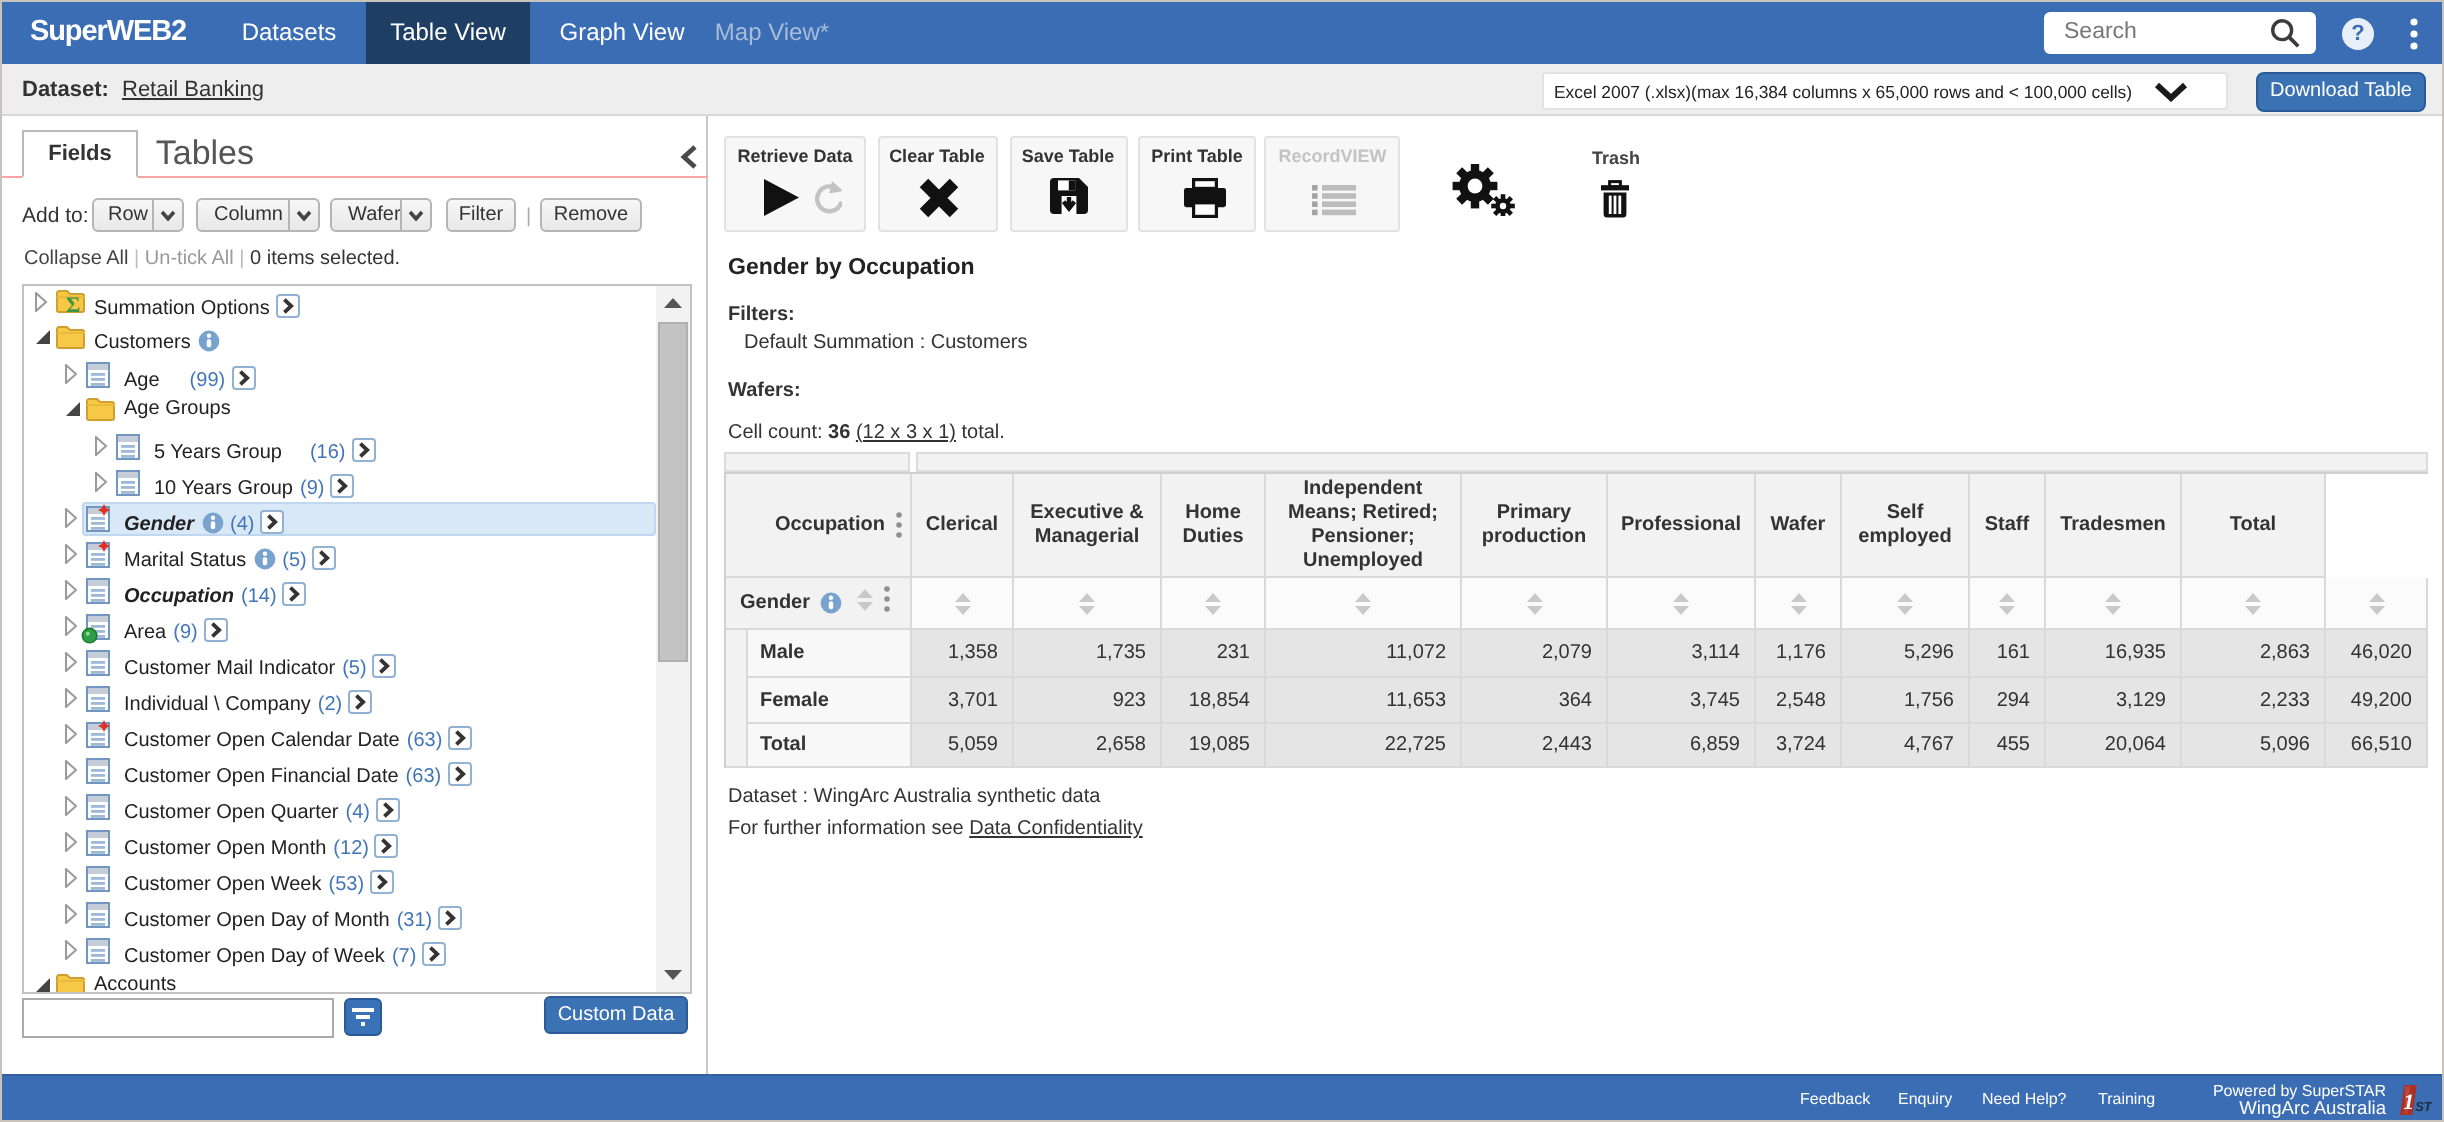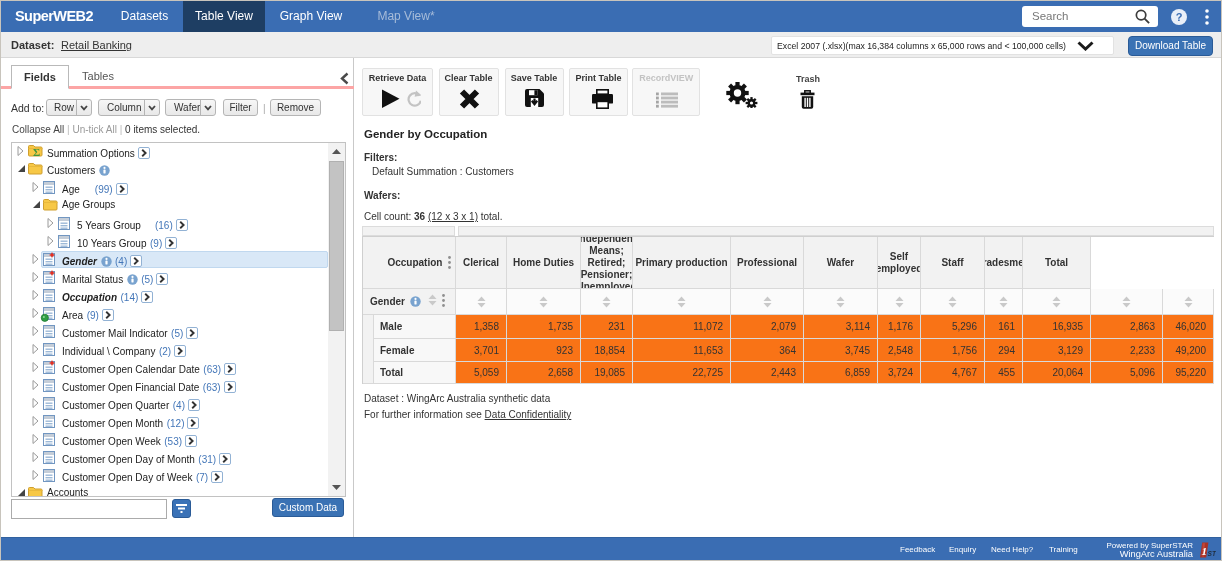--- a/index.html
+++ b/index.html
@@ -18,23 +18,23 @@
 #helpc{position:absolute;left:1170px;top:8px;width:16px;height:16px;border-radius:50%;background:#e9eff8;color:#3a6db3;font-weight:bold;font-size:11px;text-align:center;line-height:16px}
 
 #dsbar{position:absolute;left:0;top:31px;width:1220px;height:26px;background:#eee;border-bottom:1px solid #d8d8d8}
 #dsbar .lbl{position:absolute;left:10px;top:7px;font-size:11px;font-weight:bold;color:#333}
 #dsbar .lnk{position:absolute;left:60px;top:7px;font-size:11px;color:#333;text-decoration:underline}
 #ddl{position:absolute;left:770px;top:4px;width:343px;height:19px;background:#fff;border:1px solid #e2e2e2;border-radius:2px}
 #ddl span{position:absolute;left:5px;top:4px;font-size:8.7px;color:#222}
 #dlbtn{position:absolute;left:1127px;top:4px;width:85px;height:20px;background:#3a72b4;border:1px solid #2a5b97;border-radius:4px;color:#fff;font-size:10px;text-align:center;line-height:18px}
 
 #lp{position:absolute;left:0;top:57px;width:353px;height:480px;background:#fff;border-right:1px solid #c9c9c9}
-#lptabs{position:absolute;left:0;top:7px;width:353px;height:24px;border-bottom:3px solid #fca5a5}
+#lptabs{position:absolute;left:0;top:7px;width:353px;height:24px;border-bottom:1px solid #fca5a5}
 #ftab{position:absolute;left:10px;top:0;width:58px;height:24px;background:#fff;border:1px solid #b9b9b9;border-bottom:1px solid #fff;text-align:center;line-height:23px;font-weight:bold;color:#333;font-size:11px}
-#ttab{position:absolute;left:68px;top:0;width:58px;height:24px;text-align:center;line-height:23px;color:#555;font-size:11px}
+#ttab{position:absolute;left:68px;top:0;width:58px;height:24px;text-align:right;line-height:23px;color:#555;font-size:17px}
 #coll{position:absolute;left:339px;top:14px}
 .btn{position:absolute;height:17px;background:linear-gradient(#f7f7f7,#e8e8e8);border:1px solid #b5b5b5;border-radius:3px;color:#333;font-size:10px;text-align:center}
 .btnchev{position:absolute;right:0;top:0;width:15px;height:15px;border-left:1px solid #b5b5b5}
 
 #tree{position:absolute;left:10px;top:84px;width:335px;height:355px;border:1px solid #c2c2c2;background:#fff;overflow:hidden}
 .trow{position:absolute;left:0;height:18px;width:316px;white-space:nowrap}
 .trow .lb{position:absolute;top:2px;font-size:10px;color:#222}
 .cnt{color:#4376b8}
 .bi{position:relative;top:2px;margin-left:3px}
 #hl{position:absolute;left:29px;top:108px;width:287px;height:17px;background:#d9e8f7;border:1px solid #c0d8ef;border-radius:2px}
@@ -56,40 +56,40 @@
 #title{position:absolute;left:9px;top:70px;font-size:11.5px;font-weight:bold;color:#222}
 .h12{font-weight:bold;font-size:10px;color:#333}
 
 #strip1{position:absolute;left:7px;top:168px;width:93px;height:10px;background:#f2f2f2;border:1px solid #dcdcdc}
 #strip2{position:absolute;left:103px;top:168px;width:756px;height:10px;background:#f2f2f2;border:1px solid #dcdcdc}
 #grid{position:absolute;left:7px;top:178px;display:grid;grid-template-columns:11px 82px 51px 74px 52px 98px 73px 74px 43px 64px 38px 68px 72px 51px;grid-template-rows:52px 26px 24px 23px 22px;border-left:1px solid #cfcfcf;border-top:1px solid #cfcfcf;background:#fff;font-size:10px}
 #grid>div{border-right:1px solid #d9d9d9;border-bottom:1px solid #d9d9d9;overflow:hidden;white-space:normal}
 .hc{background:#f2f2f2;font-weight:bold;color:#333;display:flex;align-items:center;justify-content:center;text-align:center;font-size:10px;line-height:12px}
 .gc{background:#fbfbfb;display:flex;align-items:center;justify-content:center}
 .rl{background:#f8f8f8;font-weight:bold;color:#333;display:flex;align-items:center;padding-left:6px}
-.dc{background:#f97316;display:flex;align-items:center;justify-content:flex-end;padding-right:7px;color:#333}
+.dc{background:#e5e5e5;display:flex;align-items:center;justify-content:flex-end;padding-right:7px;color:#333}
 .sgrip{background:#f2f2f2}
 #dsnote{position:absolute;left:9px;top:335px;color:#333}
 #dsnote2{position:absolute;left:9px;top:351px;color:#333}
 
 #foot{position:absolute;left:0;top:536px;width:1220px;height:23px;background:#3a6db3;border-top:1px solid #31619f}
 .flink{position:absolute;top:7px;color:#fff;font-size:8px}
 #pow{position:absolute;left:986px;top:3px;width:206px;text-align:right;color:#fff;font-size:8.5px;line-height:8px}
 </style>
 </head>
 <body>
 <div id="page">
 
 <div id="nav">
   <div id="logo">SuperWEB2</div>
   <div class="navtab" style="left:105px;width:77px">Datasets</div>
   <div id="tab-act"></div>
   <div class="navtab" style="left:182px;width:82px">Table View</div>
   <div class="navtab" style="left:264px;width:92px">Graph View</div>
-  <div class="navtab" style="left:364px;width:82px;color:#a7bcd9">Map View*</div>
+  <div class="navtab" style="left:344px;width:82px;color:#a7bcd9">Map View*</div>
   <div id="search">
         <span>Search</span>
     <svg width="17" height="17" style="position:absolute;right:7px;top:2px" viewBox="0 0 18 18">
           <circle cx="7.5" cy="7.5" r="5" fill="none" stroke="#3c3c3c" stroke-width="1.8"></circle>
           <line x1="11.2" y1="11.2" x2="16" y2="16" stroke="#3c3c3c" stroke-width="2"></line>
         </svg>
   </div>
   <div id="helpc">?</div>
   <svg width="4" height="16" viewBox="0 0 4 16" style="position:absolute;left:1204px;top:8px">
         <circle cx="2" cy="2" r="1.8" fill="#fff"></circle>
@@ -569,20 +569,21 @@
   <div class="abs" style="left:9px;top:153px">Cell count: <b>36</b> <span style="text-decoration:underline">(12 x 3 x 1)</span> total.</div>
   <div id="strip1"></div>
       <div id="strip2"></div>
   <div id="grid">
   <div class="hc" style="grid-column:1/3;justify-content:flex-end;padding-right:4px">Occupation&nbsp;&nbsp;<svg width="3" height="13" viewBox="0 0 3 13">
             <circle cx="1.5" cy="1.5" r="1.4" fill="#8f8f8f"></circle>
             <circle cx="1.5" cy="6.5" r="1.4" fill="#8f8f8f"></circle>
             <circle cx="1.5" cy="11.5" r="1.4" fill="#8f8f8f"></circle>
           </svg></div>
   <div class="hc">Clerical</div>
+  <div class="hc">Executive &amp; Managerial</div>
   <div class="hc">Home Duties</div>
   <div class="hc">Independent<br>Means; Retired;<br>Pensioner;<br>Unemployed</div>
   <div class="hc">Primary production</div>
   <div class="hc">Professional</div>
   <div class="hc">Wafer</div>
   <div class="hc">Self employed</div>
   <div class="hc">Staff</div>
   <div class="hc">Tradesmen</div>
   <div class="hc lc">Total</div>
   <div class="hc" style="grid-column:1/3;justify-content:flex-start;padding-left:7px">Gender <svg width="11" height="11" viewBox="0 0 11 11" style="margin:0 2px 0 5px">
@@ -701,21 +702,21 @@
   <div class="dc lr">2,658</div>
   <div class="dc lr">19,085</div>
   <div class="dc lr">22,725</div>
   <div class="dc lr">2,443</div>
   <div class="dc lr">6,859</div>
   <div class="dc lr">3,724</div>
   <div class="dc lr">4,767</div>
   <div class="dc lr">455</div>
   <div class="dc lr">20,064</div>
   <div class="dc lr">5,096</div>
-  <div class="dc lc lr">95,220</div>
+  <div class="dc lc lr">66,510</div>
   </div>  
       <div id="dsnote">Dataset : WingArc Australia synthetic data</div>
   <div id="dsnote2">For further information see <span style="text-decoration:underline">Data Confidentiality</span></div>
 </div>
 
 <div id="foot">
   <span class="flink" style="left:899px">Feedback</span>
   <span class="flink" style="left:948px">Enquiry</span>
   <span class="flink" style="left:990px">Need Help?</span>
   <span class="flink" style="left:1048px">Training</span>

